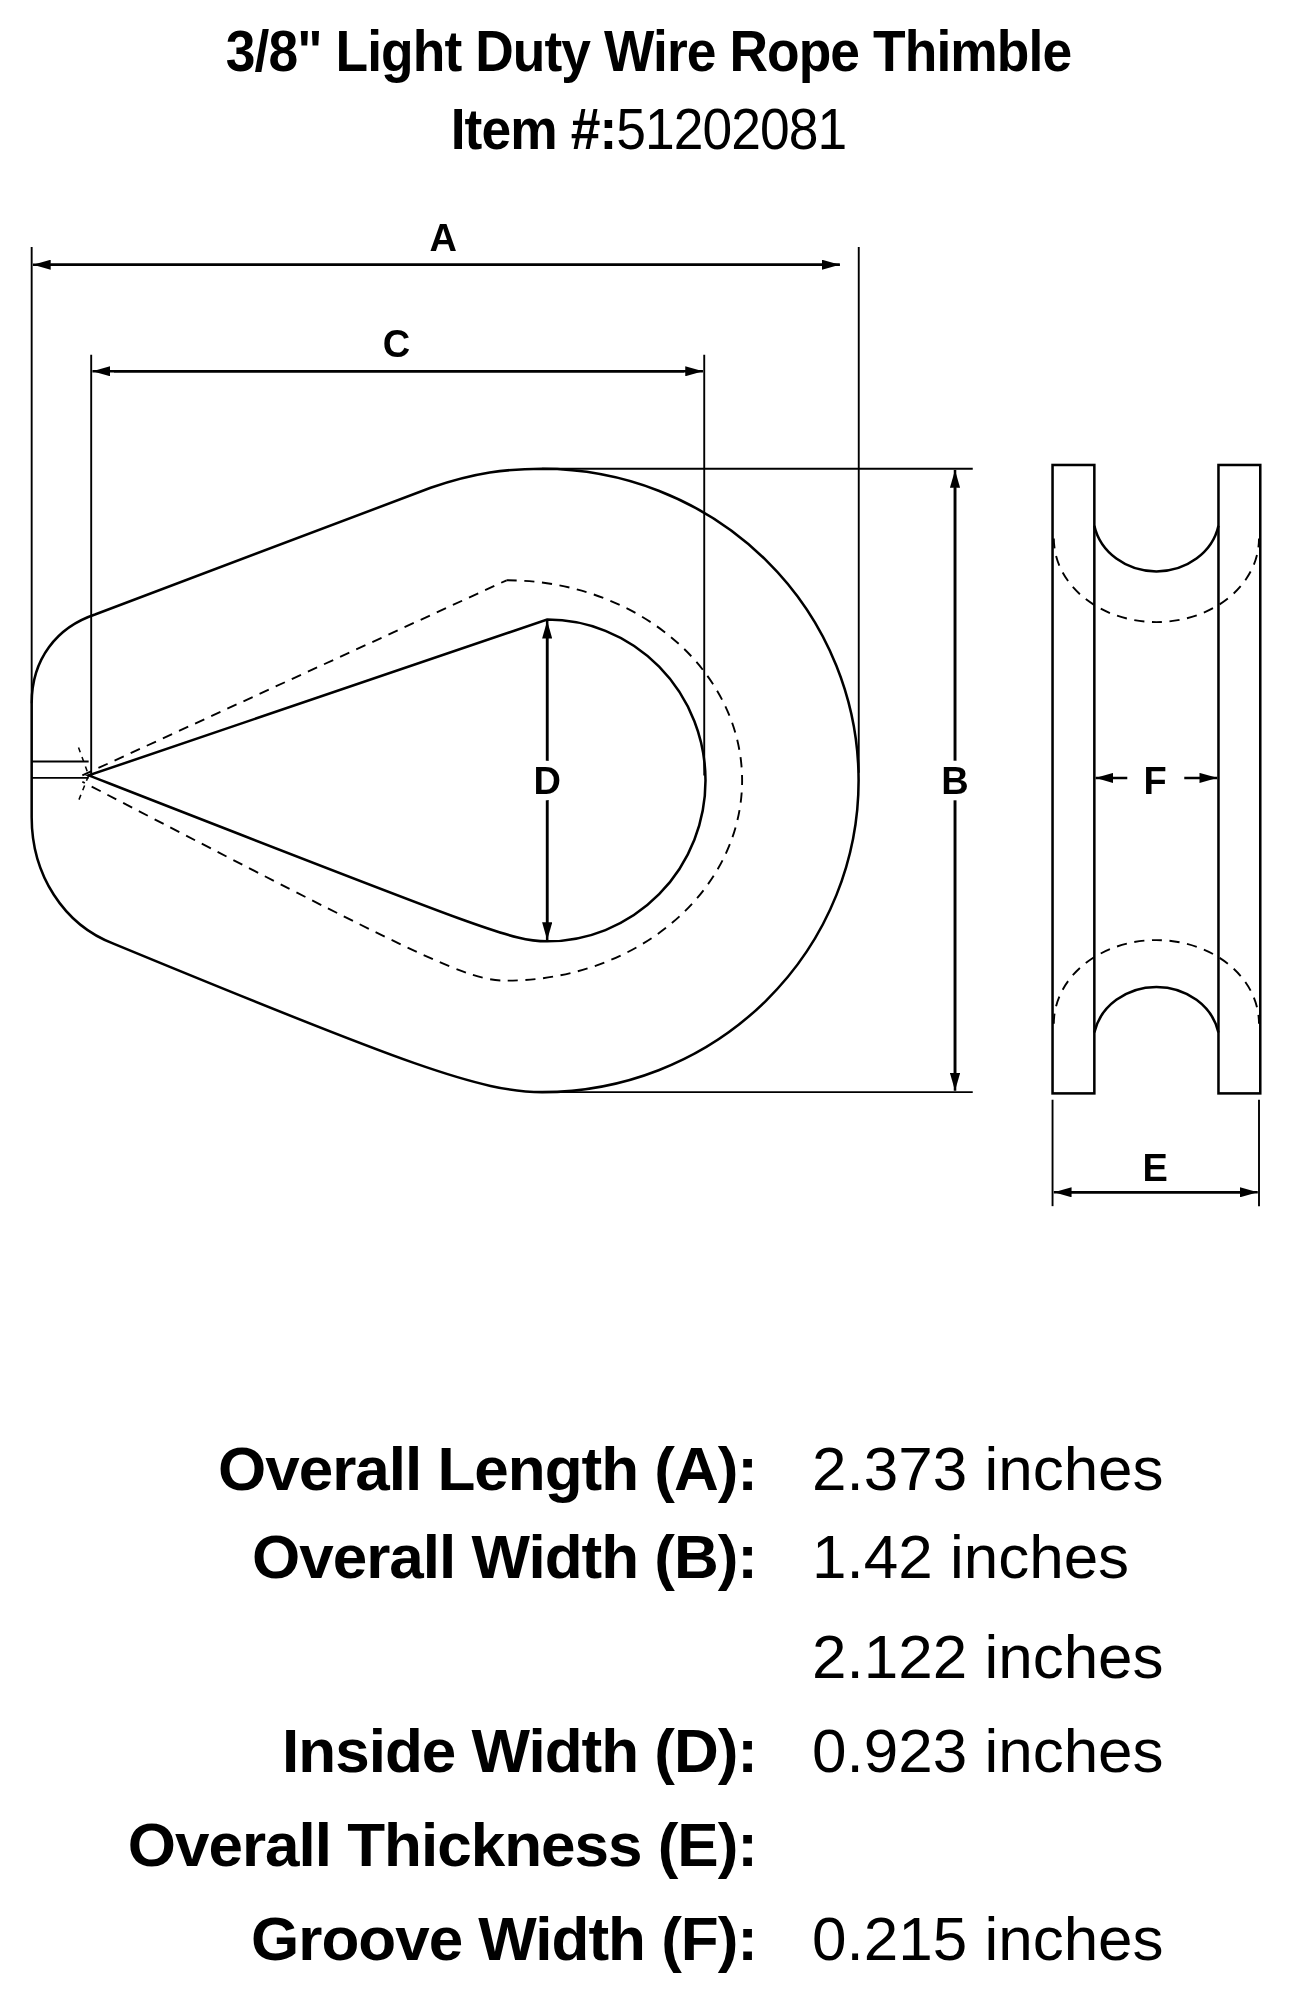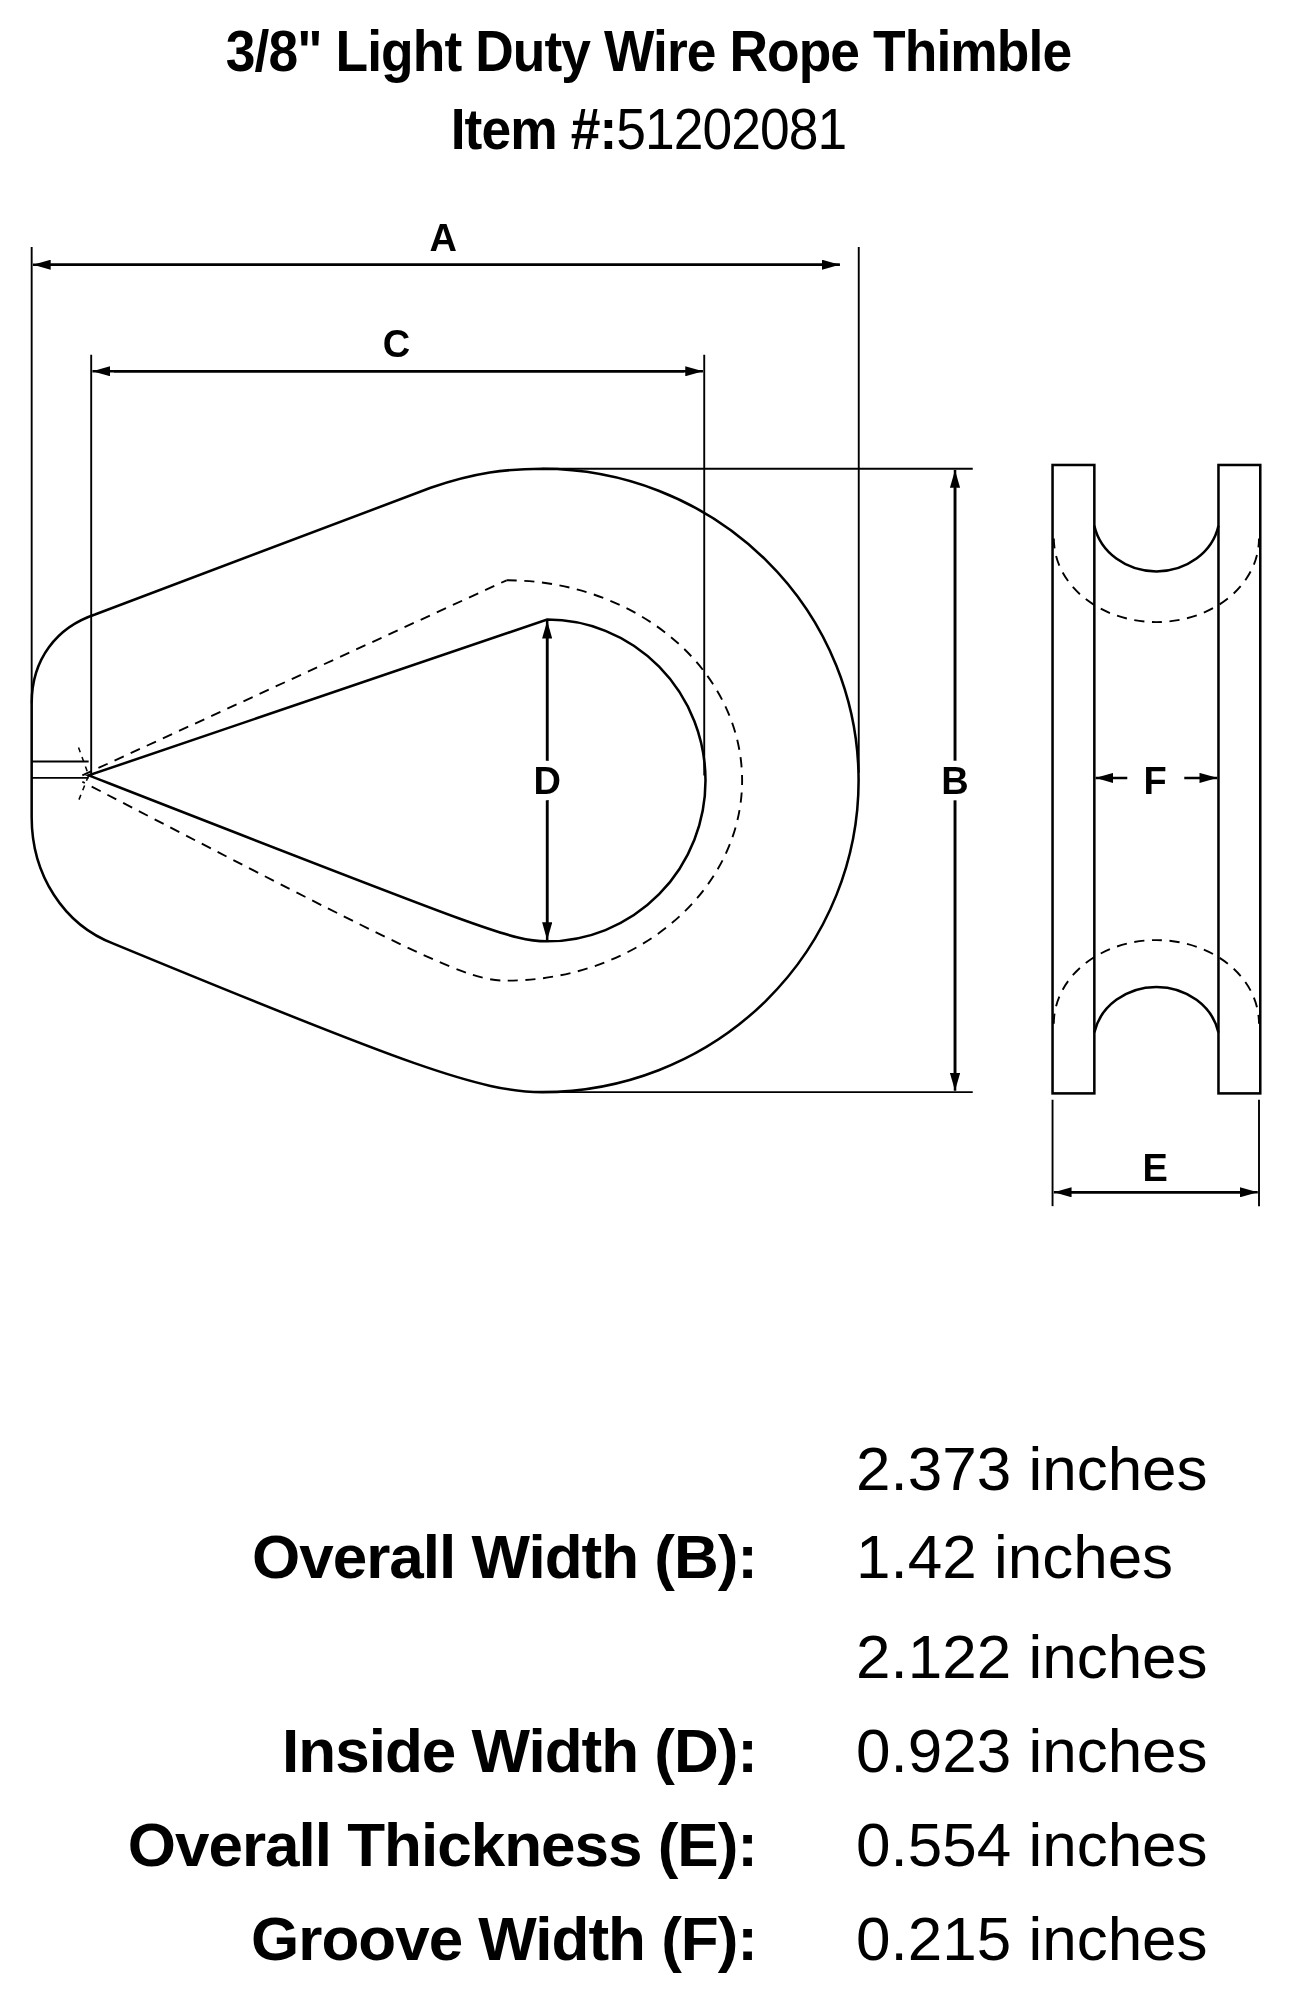--- a/index.html
+++ b/index.html
@@ -5,21 +5,21 @@
   html, body { margin:0; padding:0; background:#ffffff; }
   body { width:1297px; height:2005px; position:relative; overflow:hidden; font-family:"Liberation Sans", sans-serif; color:#000; }
   .title { position:absolute; left:0; width:1297px; text-align:center; font-weight:bold; font-size:58px; line-height:1; letter-spacing:-1px; transform:scaleX(0.92); }
   .t1 { top:22px; }
   .t2 { top:100px; }
   .t2 .num { font-weight:normal; }
   svg.drawing { position:absolute; left:0; top:0; width:1297px; height:1400px; }
   .specs { position:absolute; left:0; top:1422px; width:1297px; }
   .row { position:absolute; left:0; width:1297px; height:94px; font-size:62px; line-height:94px; }
   .row .label { position:absolute; right:540px; font-weight:bold; white-space:nowrap; letter-spacing:-1px; }
-  .row .value { position:absolute; left:812px; white-space:nowrap;margin-left:44px; }
+  .row .value { position:absolute; left:812px; white-space:nowrap; }
 </style>
 </head>
 <body>
 
 <div class="title t1">3/8" Light Duty Wire Rope Thimble</div>
 <div class="title t2">
   <span>Item #:</span><span class="num">51202081</span>
 </div>
 
 <svg class="drawing" viewBox="0 0 1024 1105" preserveAspectRatio="none" xmlns="http://www.w3.org/2000/svg">
@@ -84,34 +84,34 @@
     <text x="313" y="282">C</text>
     <text x="754" y="627" style="paint-order:stroke" stroke="#fff" stroke-width="10">B</text>
     <text x="432" y="627" style="paint-order:stroke" stroke="#fff" stroke-width="10">D</text>
     <text x="912" y="627">F</text>
     <text x="912" y="932">E</text>
   </g>
 </svg>
 
 <div class="specs">
   <div class="row" style="top:0px">
+    <span class="label">Overall Length (A):</span>
     <span class="value">2.373 inches</span>
   </div>
   <div class="row" style="top:88px">
     <span class="label">Overall Width (B):</span>
     <span class="value">1.42 inches</span>
   </div>
   <div class="row" style="top:188px">
     <span class="value">2.122 inches</span>
   </div>
   <div class="row" style="top:282px">
     <span class="label">Inside Width (D):</span>
     <span class="value">0.923 inches</span>
   </div>
   <div class="row" style="top:376px">
     <span class="label">Overall Thickness (E):</span>
-    <span class="value">0.554 inches</span>
   </div>
   <div class="row" style="top:470px">
     <span class="label">Groove Width (F):</span>
     <span class="value">0.215 inches</span>
   </div>
 </div>
 
 </body></html>

